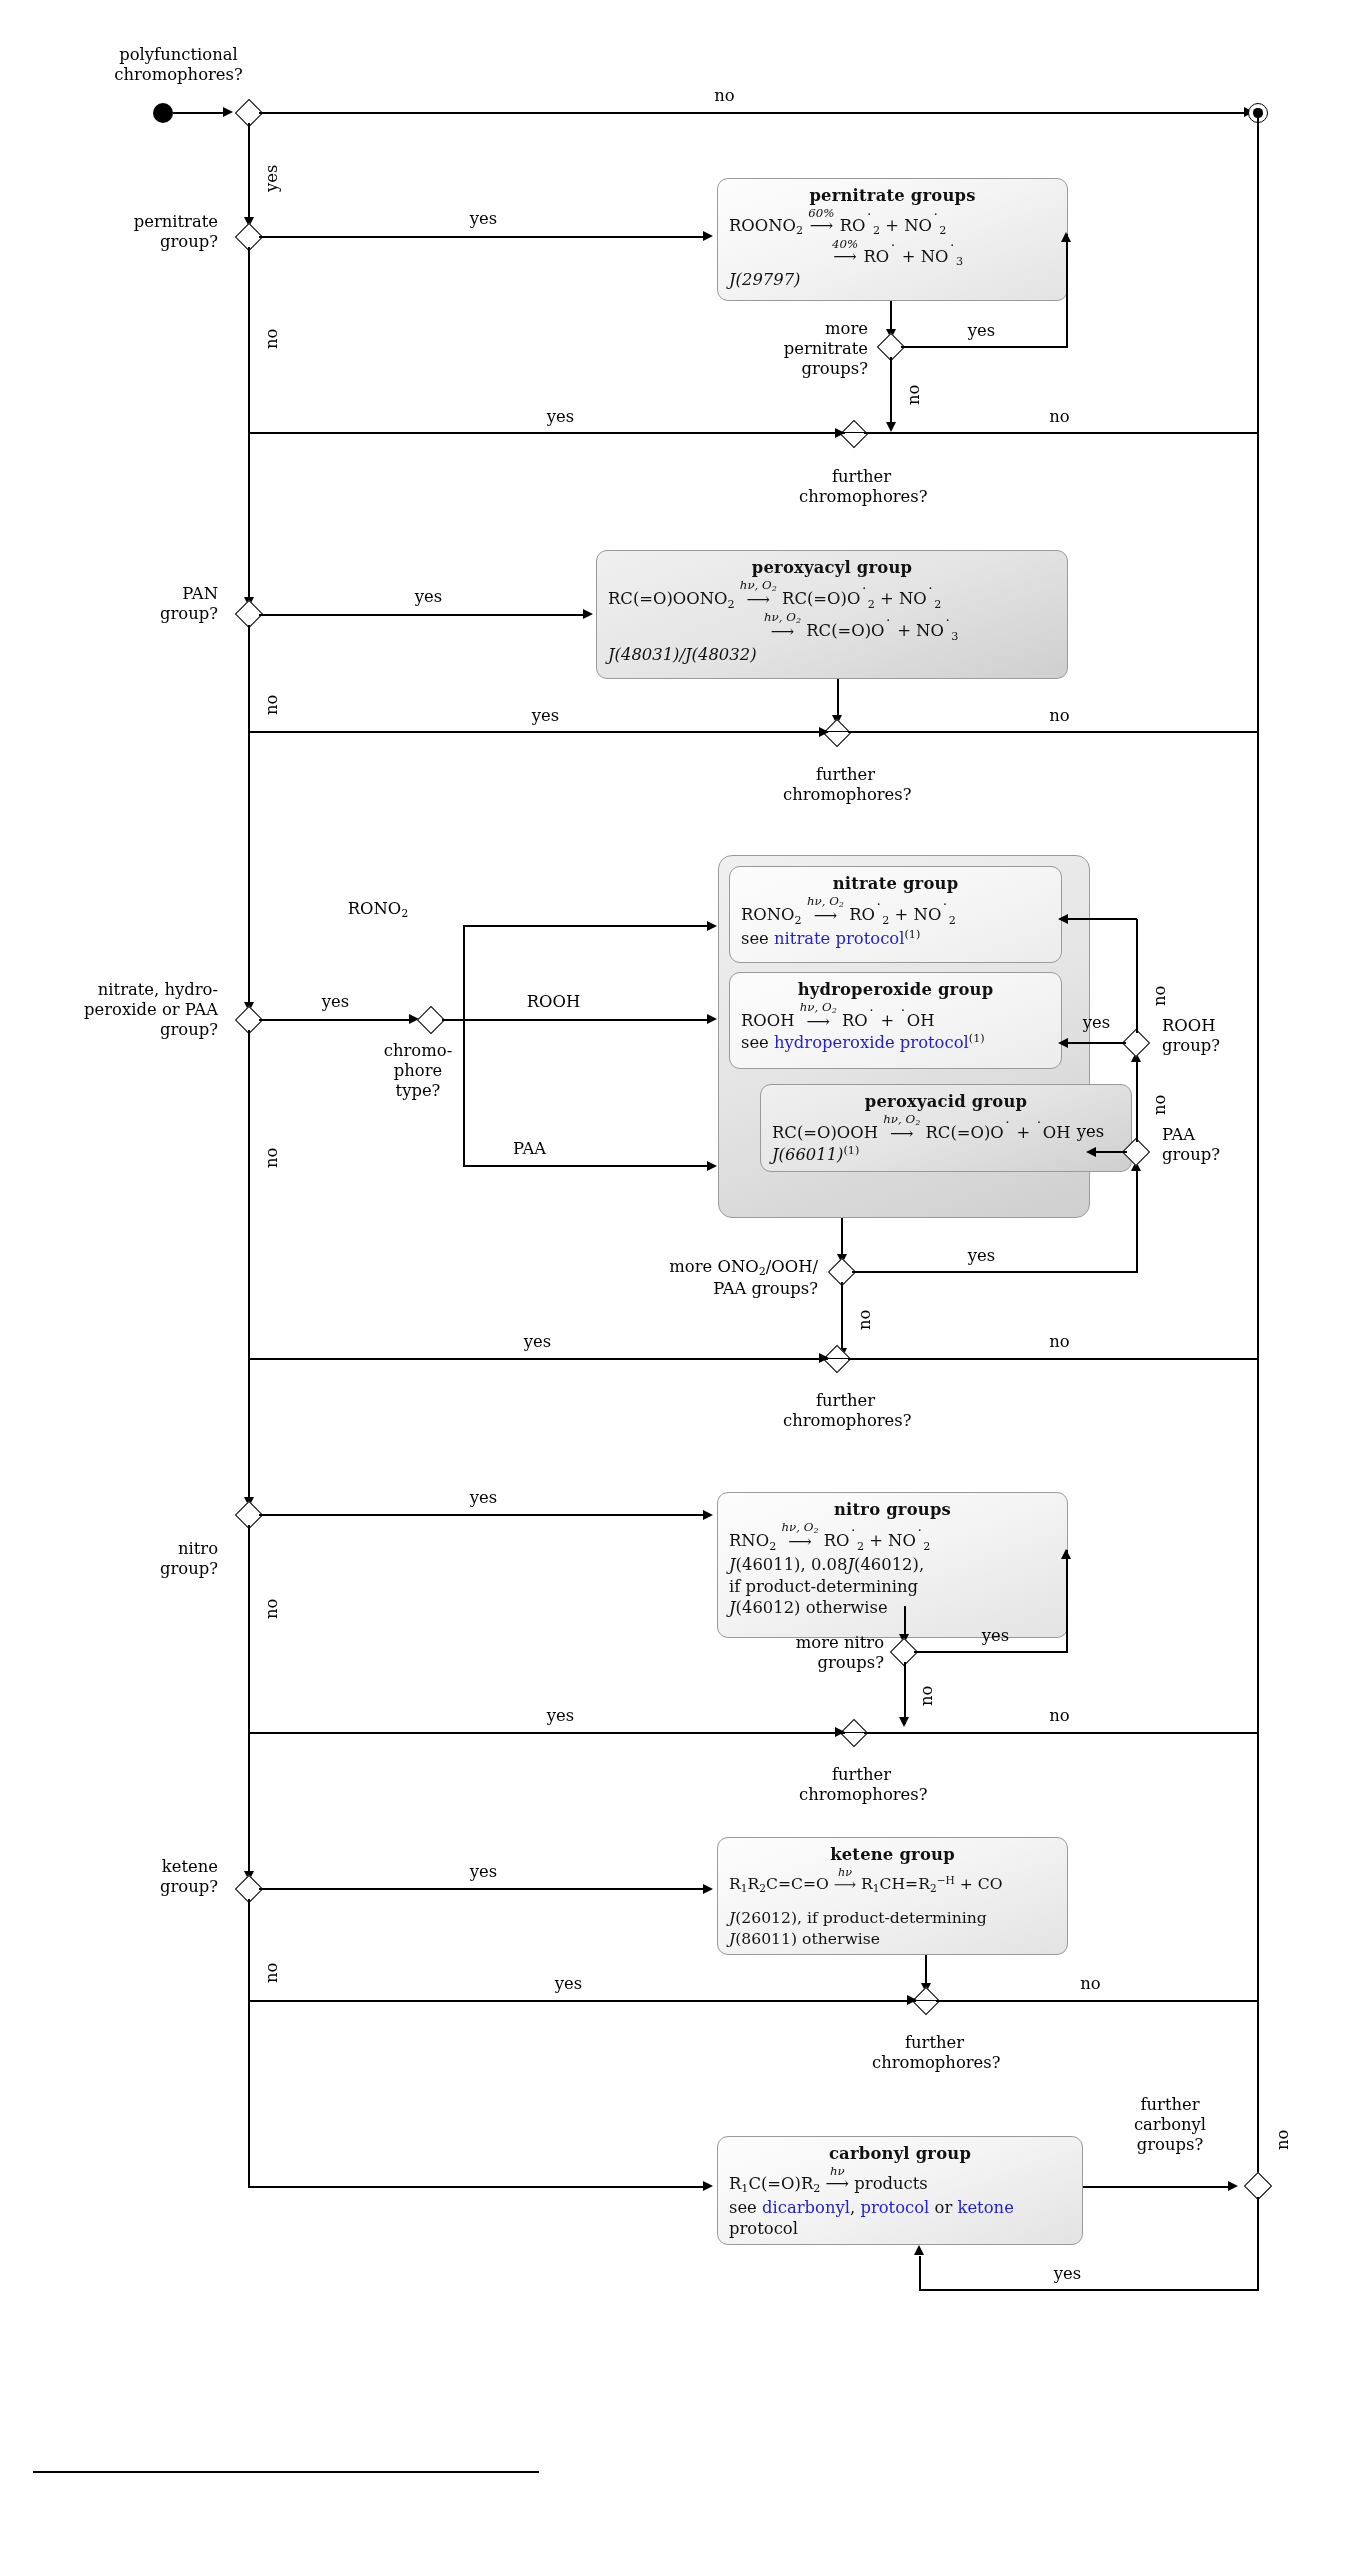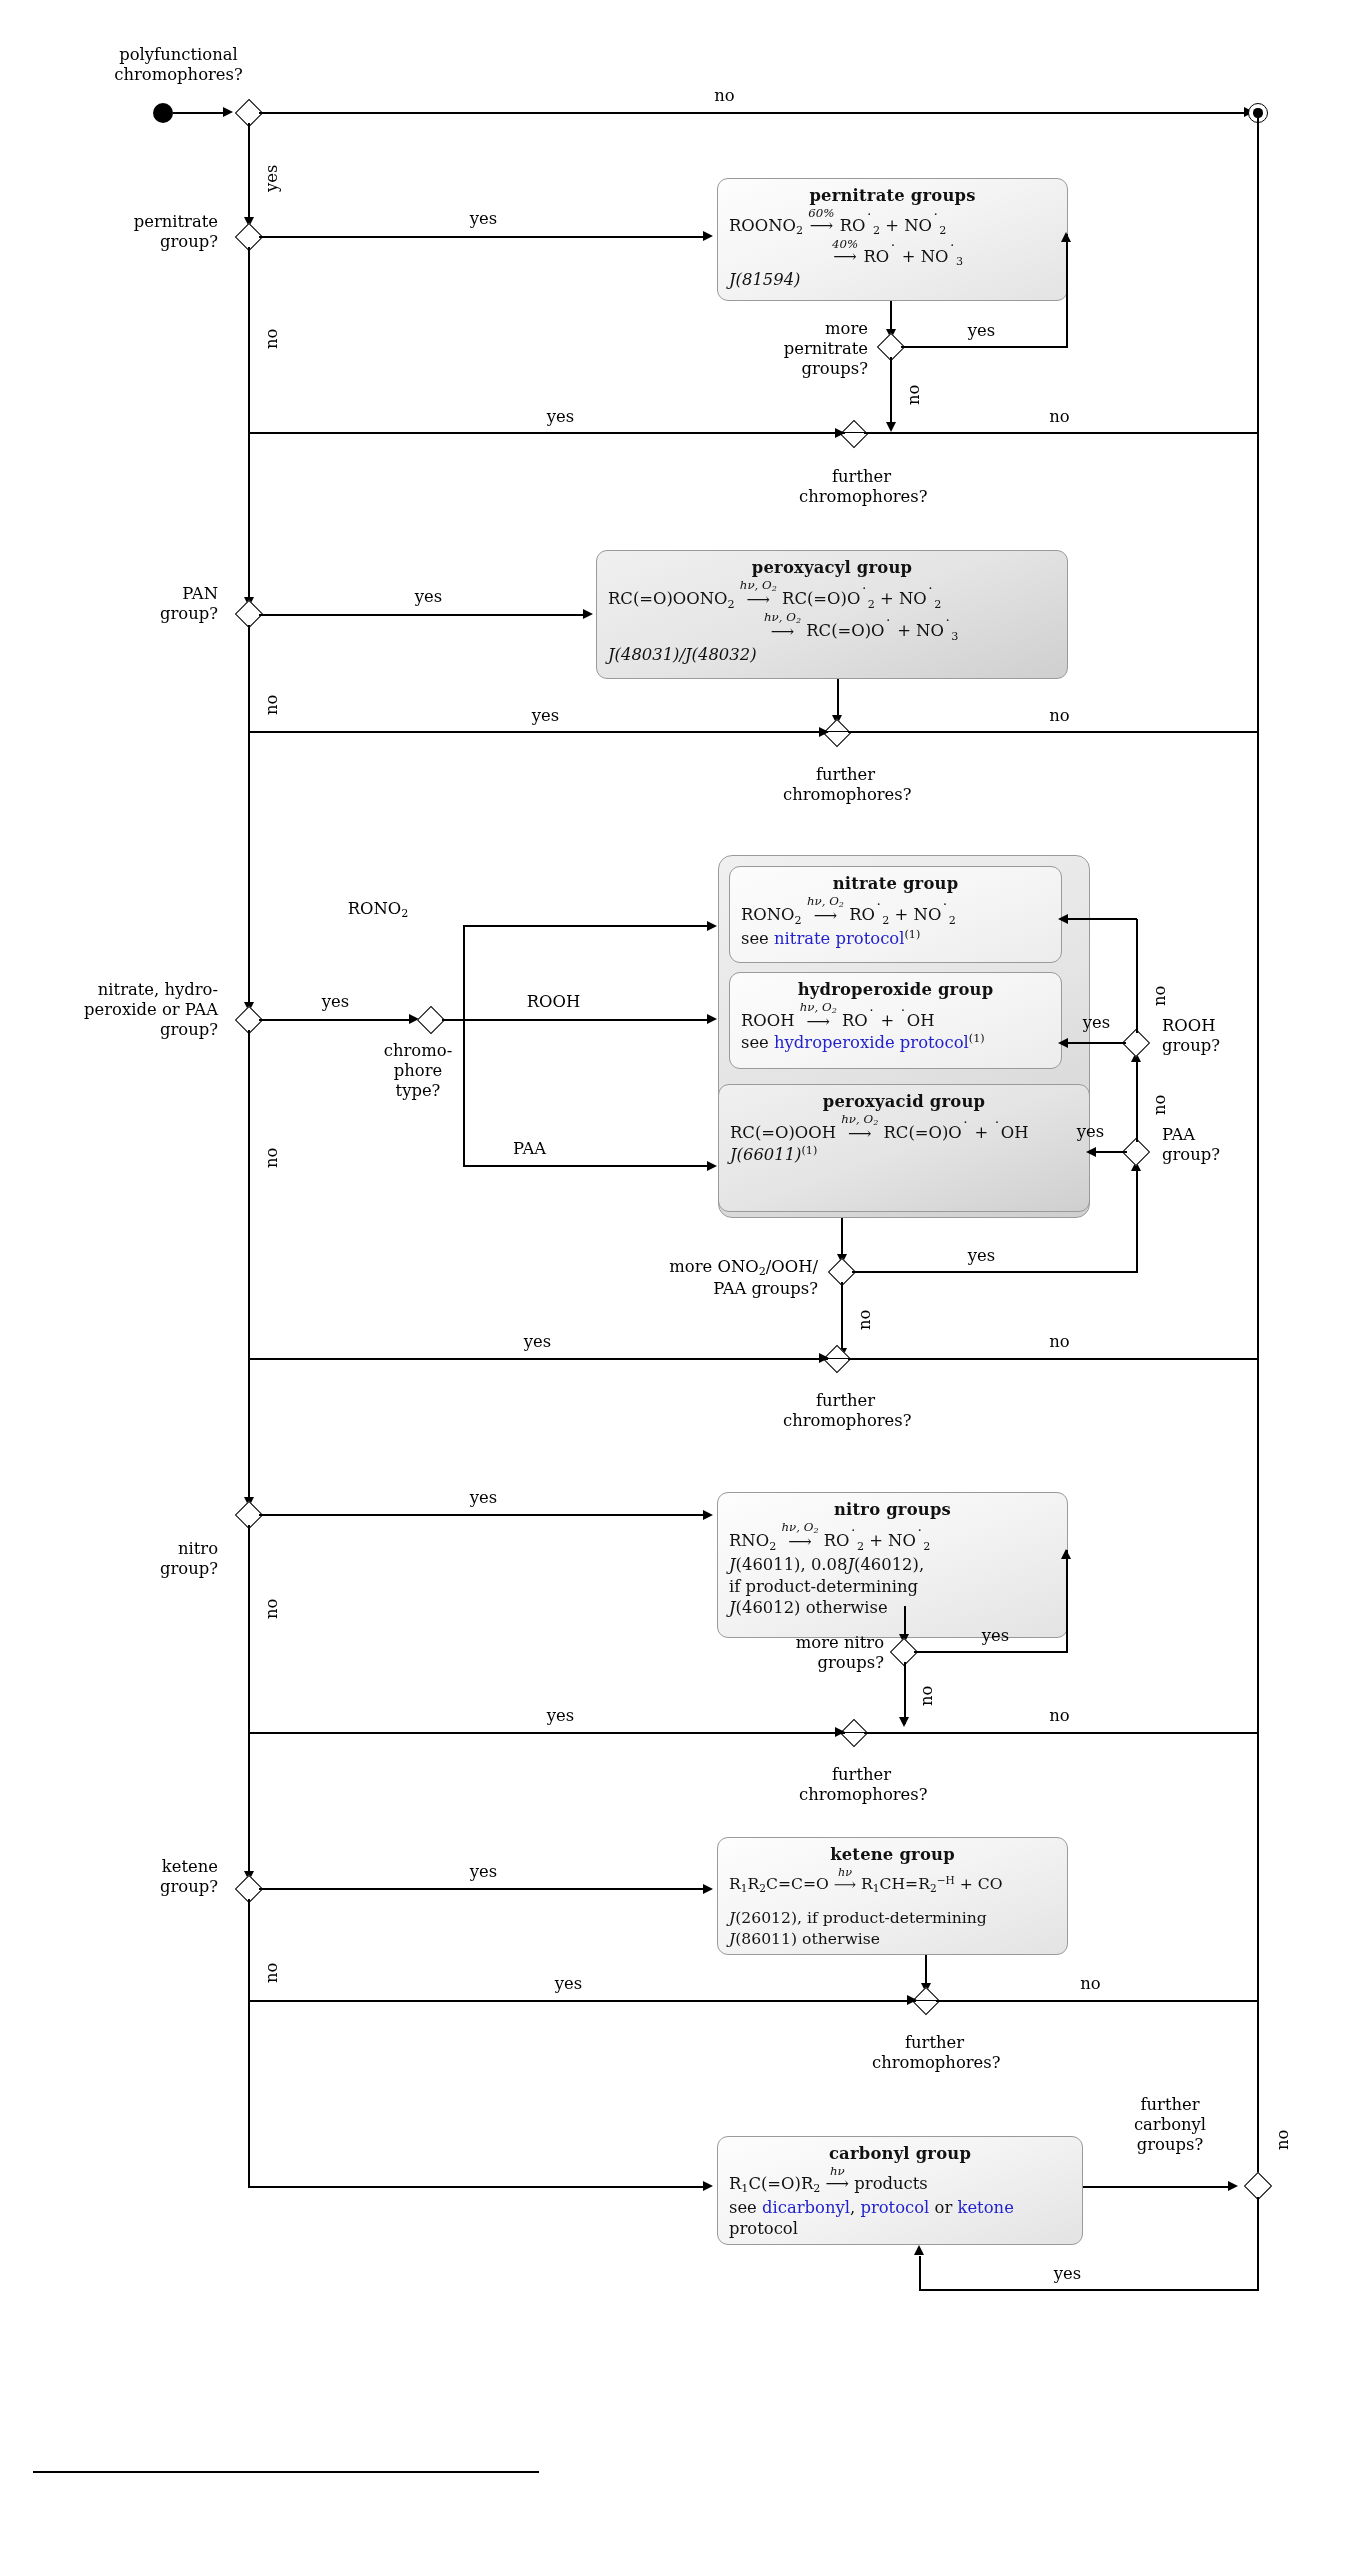--- a/index.html
+++ b/index.html
@@ -163,21 +163,21 @@
   <div class="lbl ctr" style="left:460px; top:209px; width:47px;">yes</div>
 
   <div class="pbox" style="left:717px; top:178px; width:351px; height:123px;">
     <span class="ptitle">pernitrate groups</span>
     <span class="prow">
       ROONO<sub>2</sub>&nbsp;<span class="arrowspan"><span class="above">60%</span><span class="shaft">⟶</span></span>&nbsp;RO<span class="rad">˙</span><sub>2</sub> + NO<span class="rad">˙</span><sub>2</sub>
     </span>
     <span class="prow" style="padding-left:103px;">
       <span class="arrowspan"><span class="above">40%</span><span class="shaft">⟶</span></span>&nbsp;RO<span class="rad">˙</span> + NO<span class="rad">˙</span><sub>3</sub>
     </span>
-    <span class="prow it">J(81594)</span>
+    <span class="prow it">J(29797)</span>
   </div>
 
   <div class="ln vln" style="left:1066px; top:234px; height:114px;"></div>
   <div class="ln hln" style="left:904px; top:346px; width:164px;"></div>
   <div class="ar ar-u" style="left:1061px; top:232px;"></div>
 
   <div class="ln vln" style="left:890px; top:301px; height:34px;"></div>
   <div class="ar ar-d" style="left:886px; top:329px;"></div>
   <div class="dia" style="left:881px; top:337px;"></div>
 
@@ -279,21 +279,21 @@
   </div>
 
   <div class="pbox inner" style="left:729px; top:972px; width:333px; height:97px;">
     <span class="ptitle">hydroperoxide group</span>
     <span class="prow">
       ROOH&nbsp;<span class="arrowspan"><span class="above">hν, O<sub>2</sub></span><span class="shaft">⟶</span></span>&nbsp;RO<span class="rad">˙</span> + <span class="rad">˙</span>OH
     </span>
     <span class="prow">see <span class="lnk">hydroperoxide protocol</span><sup>(1)</sup></span>
   </div>
 
-  <div class="pbox grp" style="left:718px; top:1084px; width:372px; height:128px;">
+  <div class="pbox grp" style="left:760px; top:1084px; width:372px; height:88px;">
     <span class="ptitle">peroxyacid group</span>
     <span class="prow">
       RC(=O)OOH&nbsp;<span class="arrowspan"><span class="above">hν, O<sub>2</sub></span><span class="shaft">⟶</span></span>&nbsp;RC(=O)O<span class="rad">˙</span> + <span class="rad">˙</span>OH
     </span>
     <span class="prow"><span class="it">J(66011)</span><sup>(1)</sup></span>
   </div>
 
   <div class="ln vln" style="left:841px; top:1218px; height:42px;"></div>
   <div class="ar ar-d" style="left:837px; top:1254px;"></div>
   <div class="dia" style="left:832px; top:1262px;"></div>

